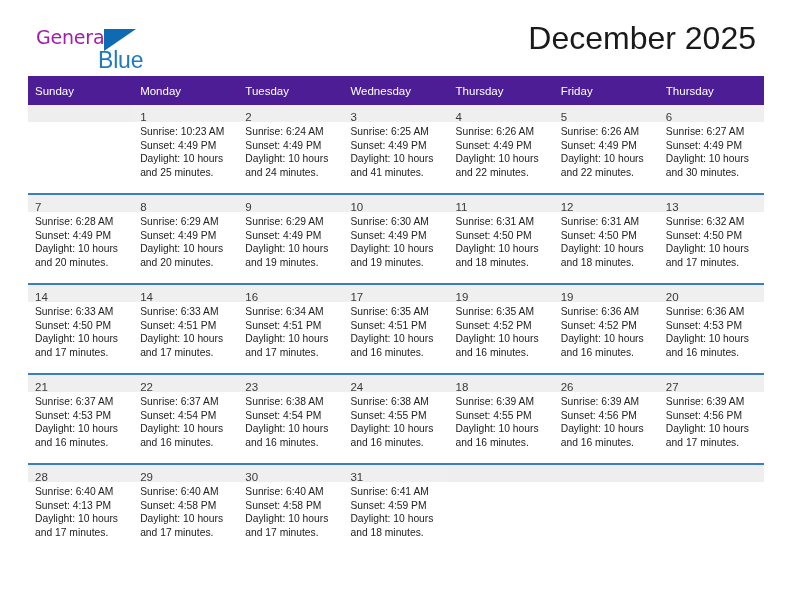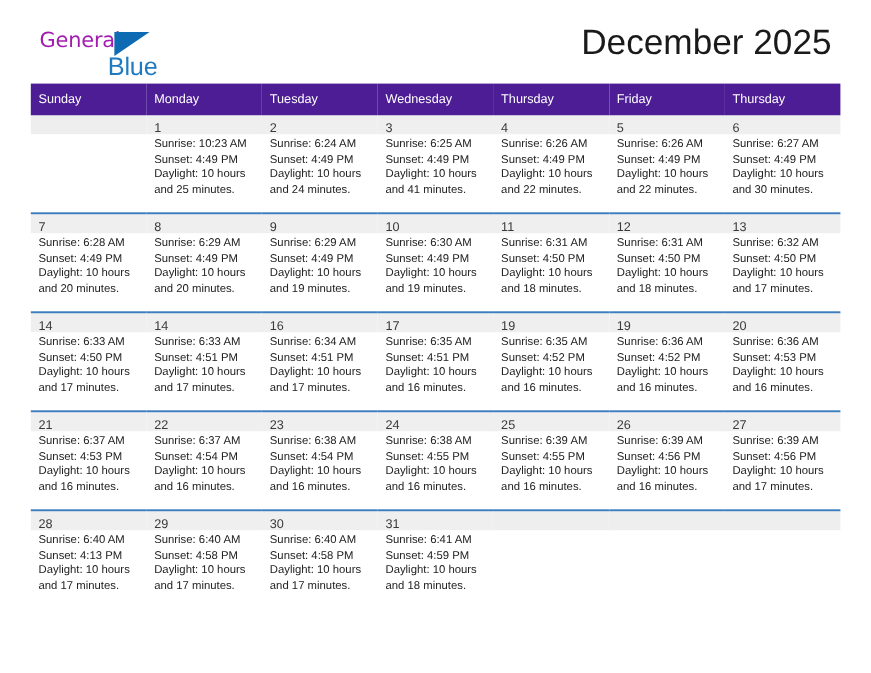--- a/index.html
+++ b/index.html
@@ -444,21 +444,21 @@
               <div class="daybody">
                 <div>Sunrise: 6:38 AM</div>
                 <div>Sunset: 4:55 PM</div>
                 <div>Daylight: 10 hours</div>
                 <div>and 16 minutes.</div>
               </div>
             </div>
           </td>
           <td>
             <div class="daycell">
-              <div class="daynum-band"><span class="daynum">25</span></div>
+              <div class="daynum-band"><span class="daynum">18</span></div>
               <div class="daybody">
                 <div>Sunrise: 6:39 AM</div>
                 <div>Sunset: 4:55 PM</div>
                 <div>Daylight: 10 hours</div>
                 <div>and 16 minutes.</div>
               </div>
             </div>
           </td>
           <td>
             <div class="daycell">

